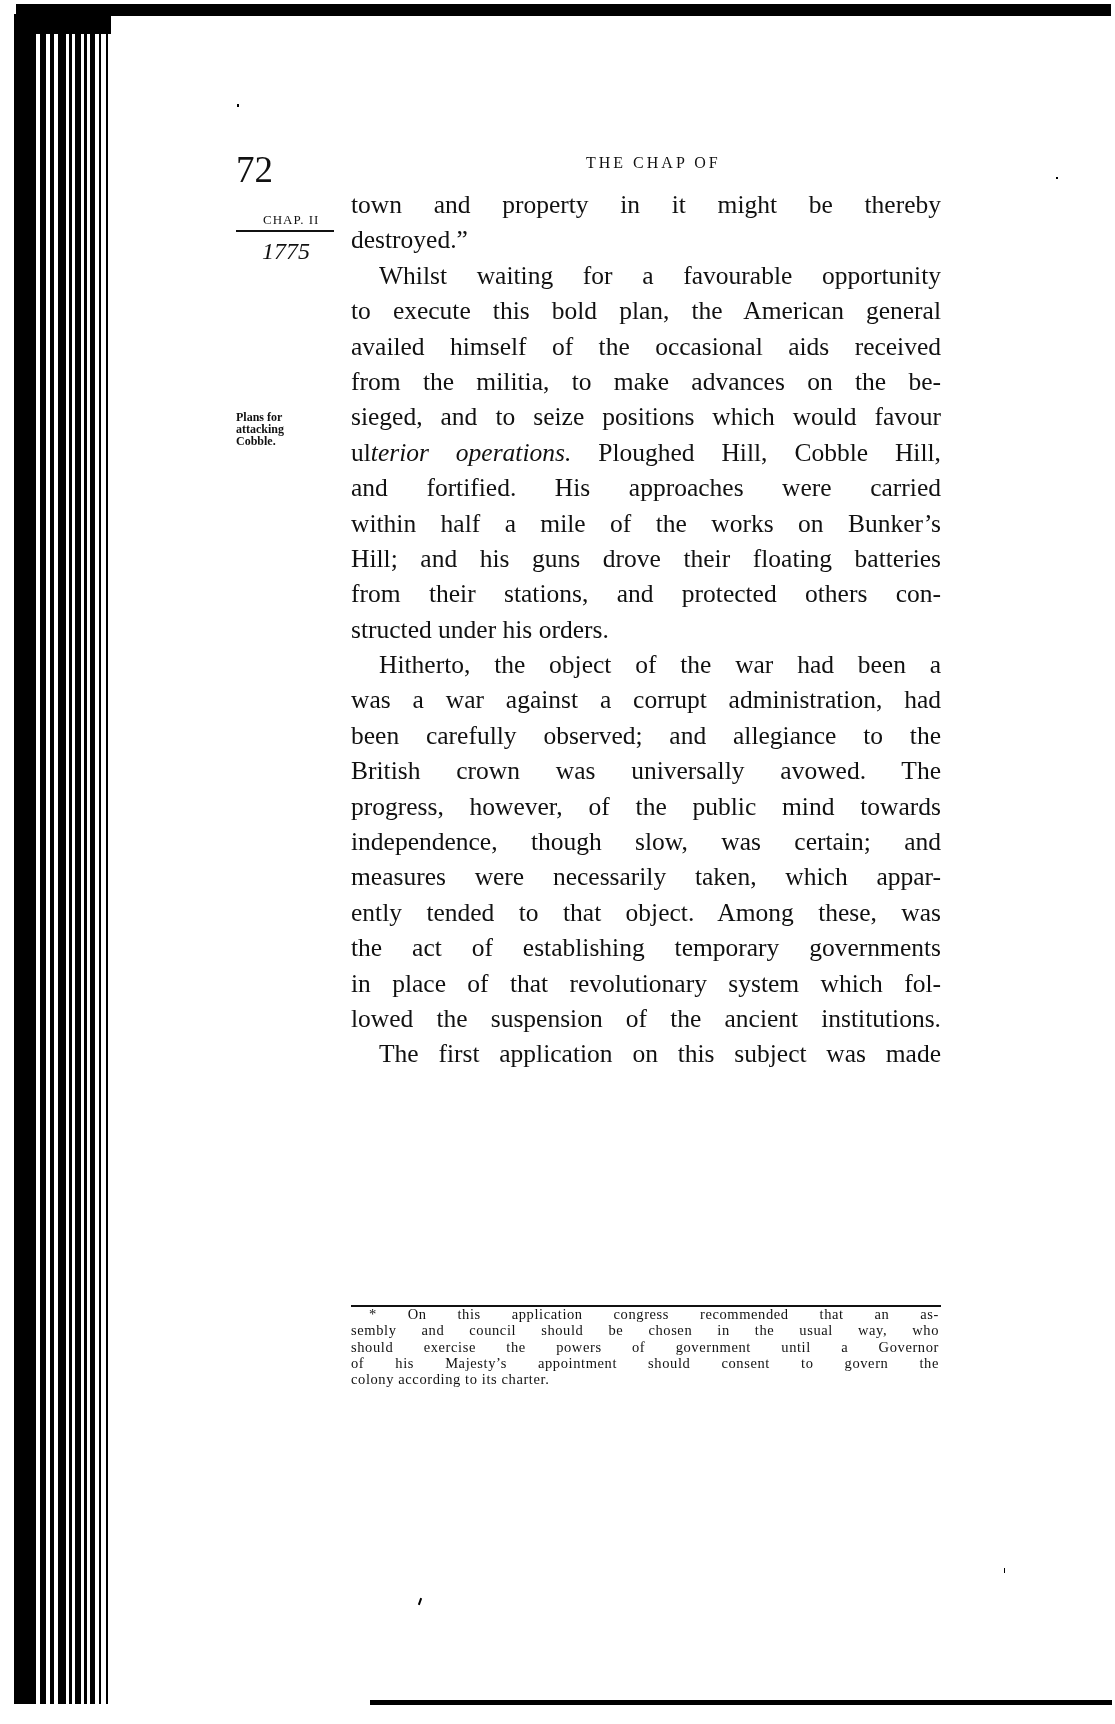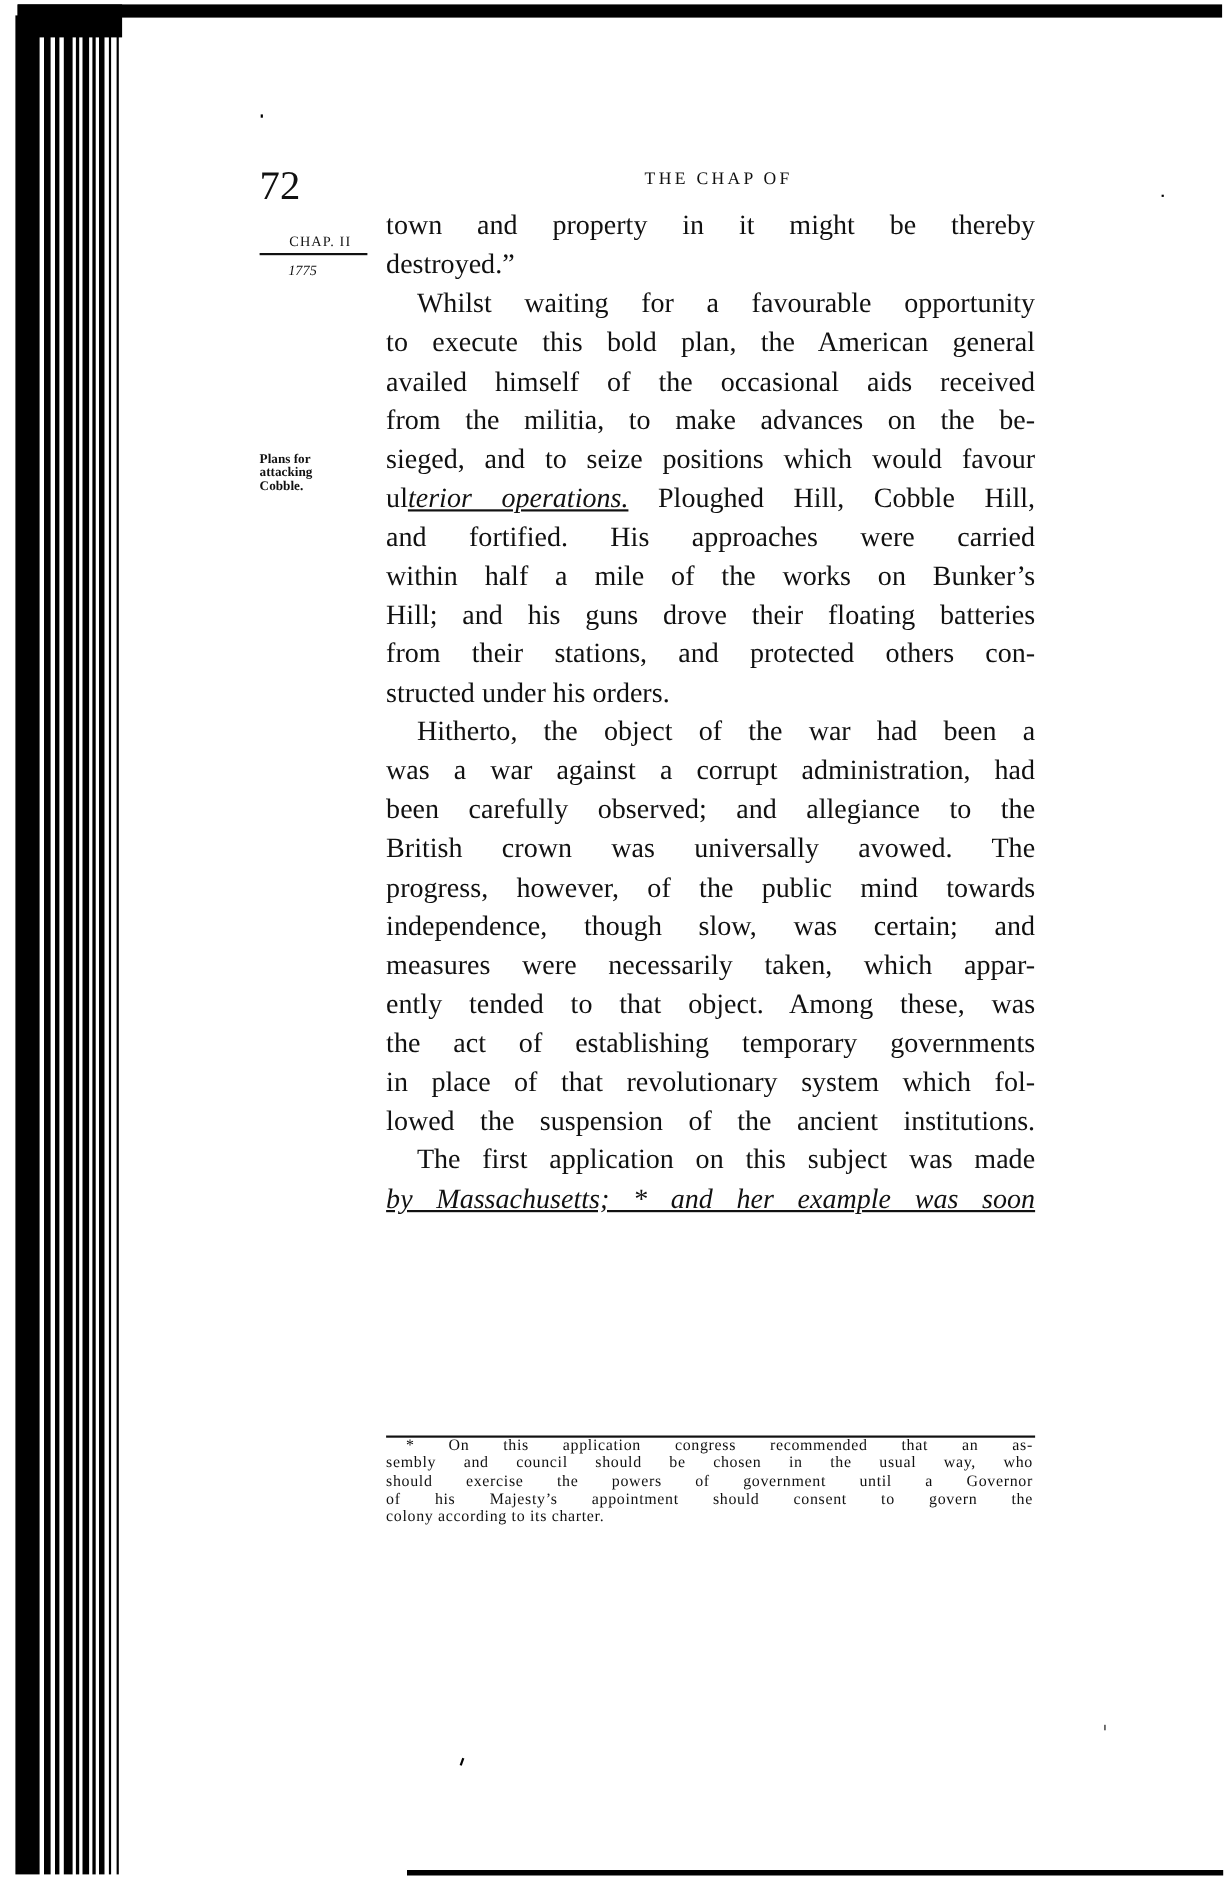--- a/index.html
+++ b/index.html
@@ -13,28 +13,28 @@
     .page-edge { position: absolute; left: 106px; top: 14px; width: 2px; height: 1690px; background: #000; }
     .bottom-rule { position: absolute; left: 370px; top: 1700px; width: 742px; height: 5px; background: #000; }
     .speck { position: absolute; background: #000; }
 
     .running-head { position: absolute; top: 148px; left: 236px; width: 705px; height: 30px; }
     .page-number { position: absolute; left: 0; top: 0; font-size: 37px; }
     .running-title { position: absolute; left: 350px; top: 6px; font-size: 16px; letter-spacing: 3px; }
 
     .margin-chap { position: absolute; left: 236px; top: 212px; font-size: 13px; letter-spacing: 1px; font-variant: small-caps; margin-left: 27px; }
     .margin-rule { position: absolute; left: 236px; top: 230px; width: 98px; height: 2px; background: #111; }
-    .margin-year { position: absolute; left: 262px; top: 238px; font-size: 13px; font-style: italic; }
+    .margin-year { position: absolute; left: 262px; top: 238px; font-size: 24px; font-style: italic; }
     .margin-note { position: absolute; left: 236px; top: 411px; font-size: 12px; font-weight: bold; line-height: 12px; }
 
     .body-text { position: absolute; left: 351px; top: 187px; width: 590px; }
     .line { display: block; height: 35.4px; line-height: 35.4px; font-size: 25.5px; text-align: justify; text-align-last: justify; white-space: nowrap; }
     .line.last { text-align-last: left; }
     .line.indent { padding-left: 28px; }
-    .it { font-style: italic; text-decoration: underline; }
+    .it { font-style: italic; }
 
     .fn-rule { position: absolute; left: 351px; top: 1305px; width: 590px; height: 2px; background: #111; }
     .footnote { position: absolute; left: 351px; top: 1306px; width: 588px; }
     .fn-line { display: block; font-size: 14.5px; line-height: 16.3px; text-align: justify; text-align-last: justify; white-space: nowrap; letter-spacing: 0.6px; }
     .fn-line.last { text-align-last: left; }
     .fn-line.indent { padding-left: 18px; }
   </style>
 </head>
 <body>
 
@@ -91,21 +91,20 @@
   <span class="line">been carefully observed; and allegiance to the</span>
   <span class="line">British crown was universally avowed.  The</span>
   <span class="line">progress, however, of the public mind towards</span>
   <span class="line">independence, though slow, was certain; and</span>
   <span class="line">measures were necessarily taken, which appar-</span>
   <span class="line">ently tended to that object.  Among these, was</span>
   <span class="line">the act of establishing temporary governments</span>
   <span class="line">in place of that revolutionary system which fol-</span>
   <span class="line">lowed the suspension of the ancient institutions.</span>
   <span class="line indent">The first application on this subject was made</span>
-  <span class="line it">by Massachusetts; * and her example was soon</span>
 </div>
 
 <div class="fn-rule"></div>
 <div class="footnote">
   <span class="fn-line indent">* On this application congress recommended that an as-</span>
   <span class="fn-line">sembly and council should be chosen in the usual way, who</span>
   <span class="fn-line">should exercise the powers of government until a Governor</span>
   <span class="fn-line">of his Majesty’s appointment should consent to govern the</span>
   <span class="fn-line last">colony according to its charter.</span>
 </div>

